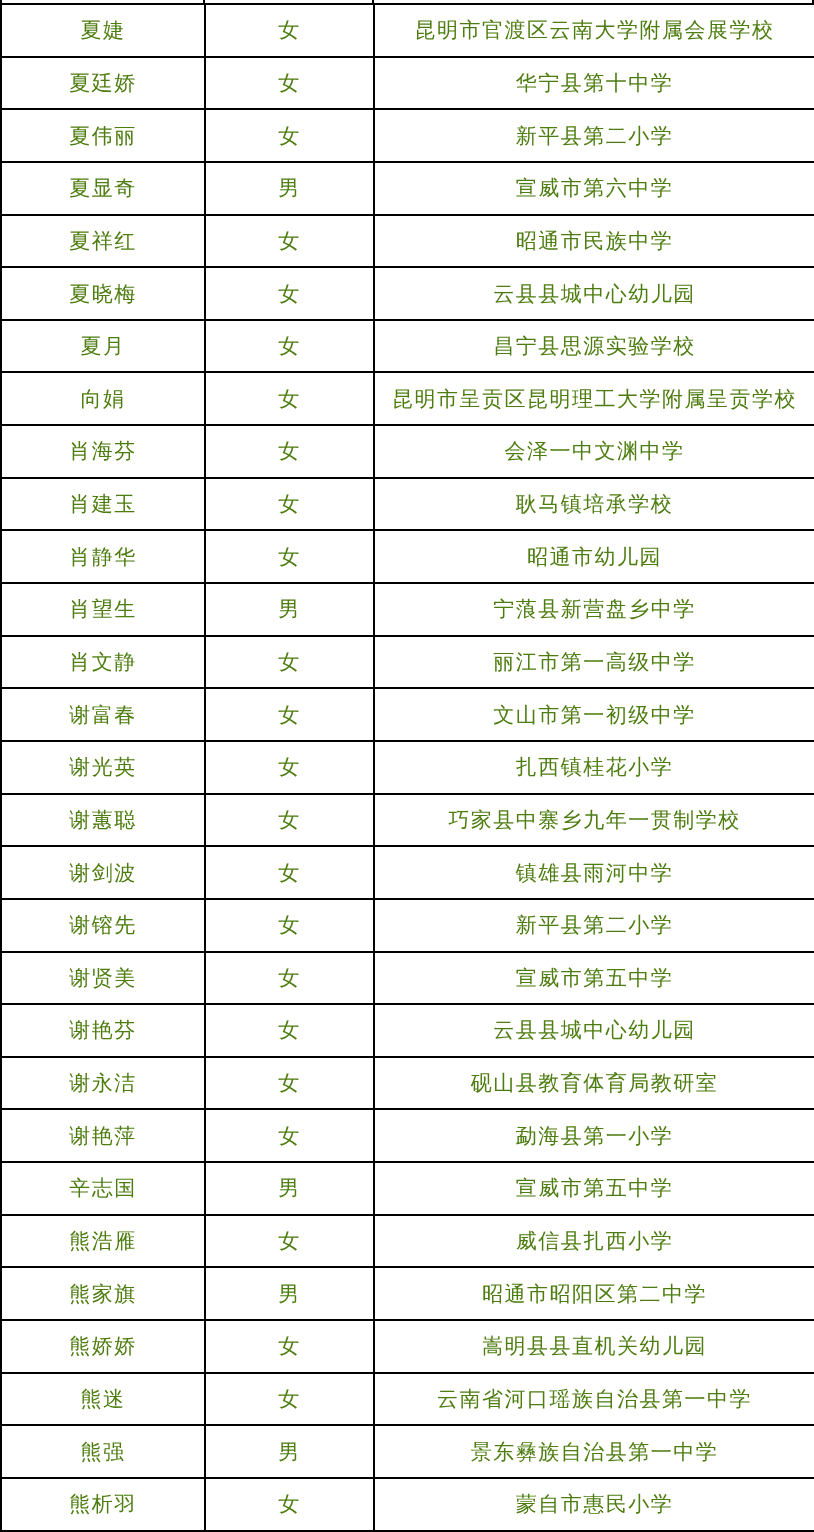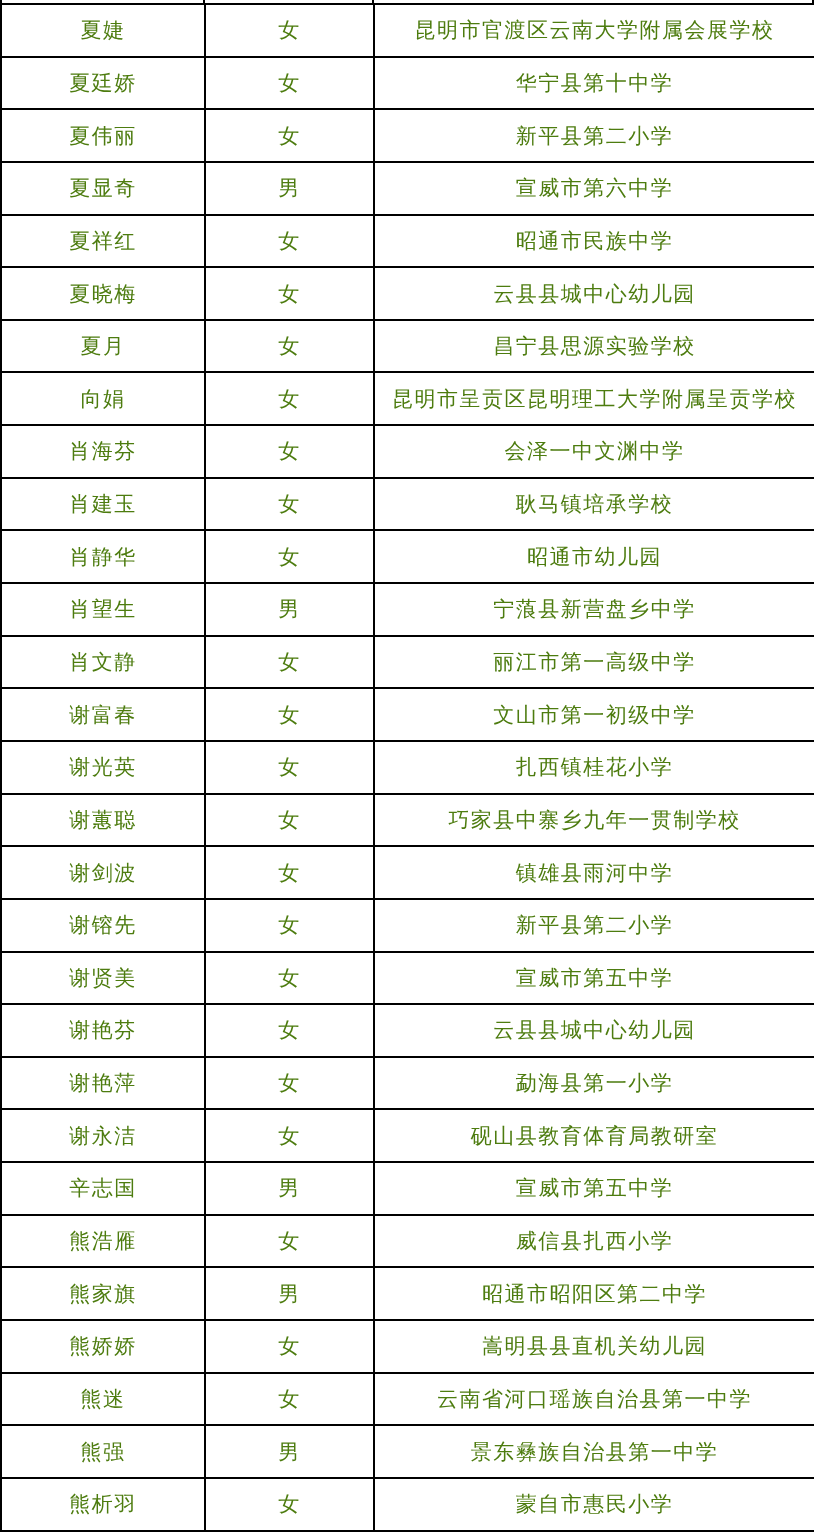--- a/index.html
+++ b/index.html
@@ -171,28 +171,28 @@
     <td>谢贤美</td>
     <td>女</td>
     <td>宣威市第五中学</td>
   </tr>
         <tr>
     <td>谢艳芬</td>
     <td>女</td>
     <td>云县县城中心幼儿园</td>
   </tr>
         <tr>
+    <td>谢永洁</td>
+    <td>女</td>
+    <td>砚山县教育体育局教研室</td>
+  </tr>
+        <tr>
     <td>谢艳萍</td>
     <td>女</td>
     <td>勐海县第一小学</td>
-  </tr>
-        <tr>
-    <td>谢永洁</td>
-    <td>女</td>
-    <td>砚山县教育体育局教研室</td>
   </tr>
         <tr>
     <td>辛志国</td>
     <td>男</td>
     <td>宣威市第五中学</td>
   </tr>
         <tr>
     <td>熊浩雁</td>
     <td>女</td>
     <td>威信县扎西小学</td>

